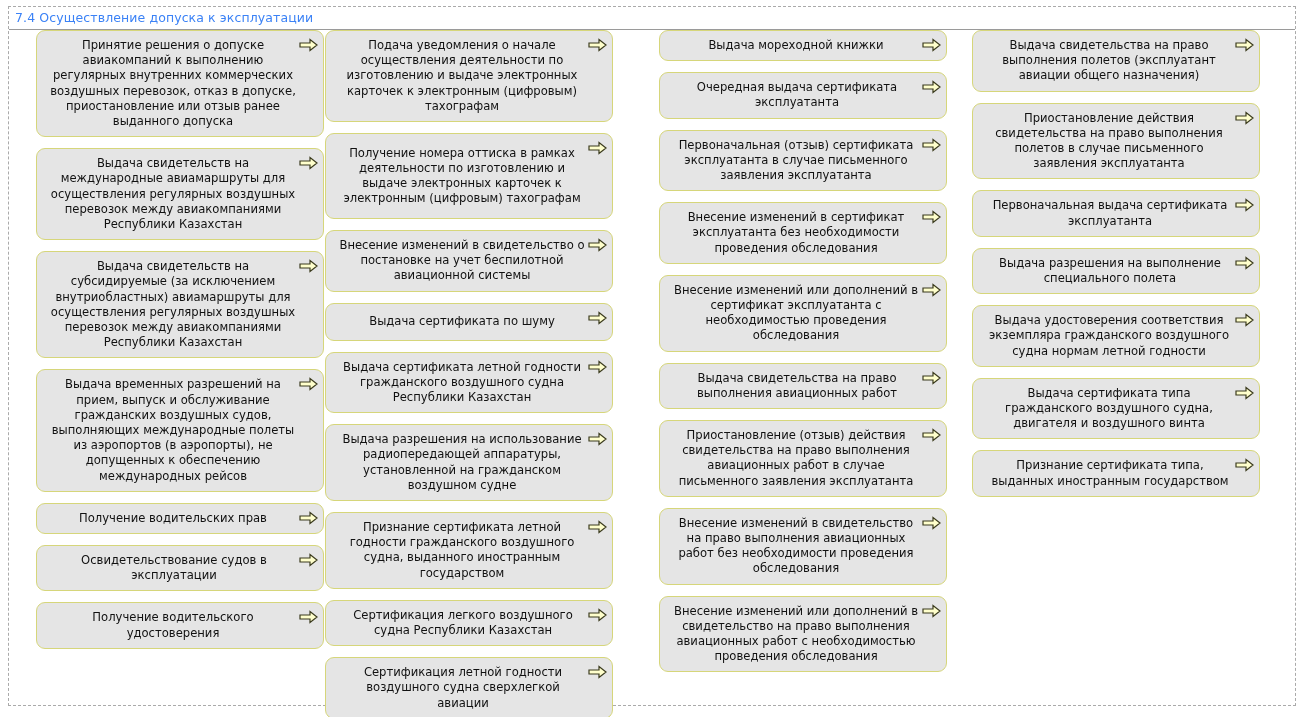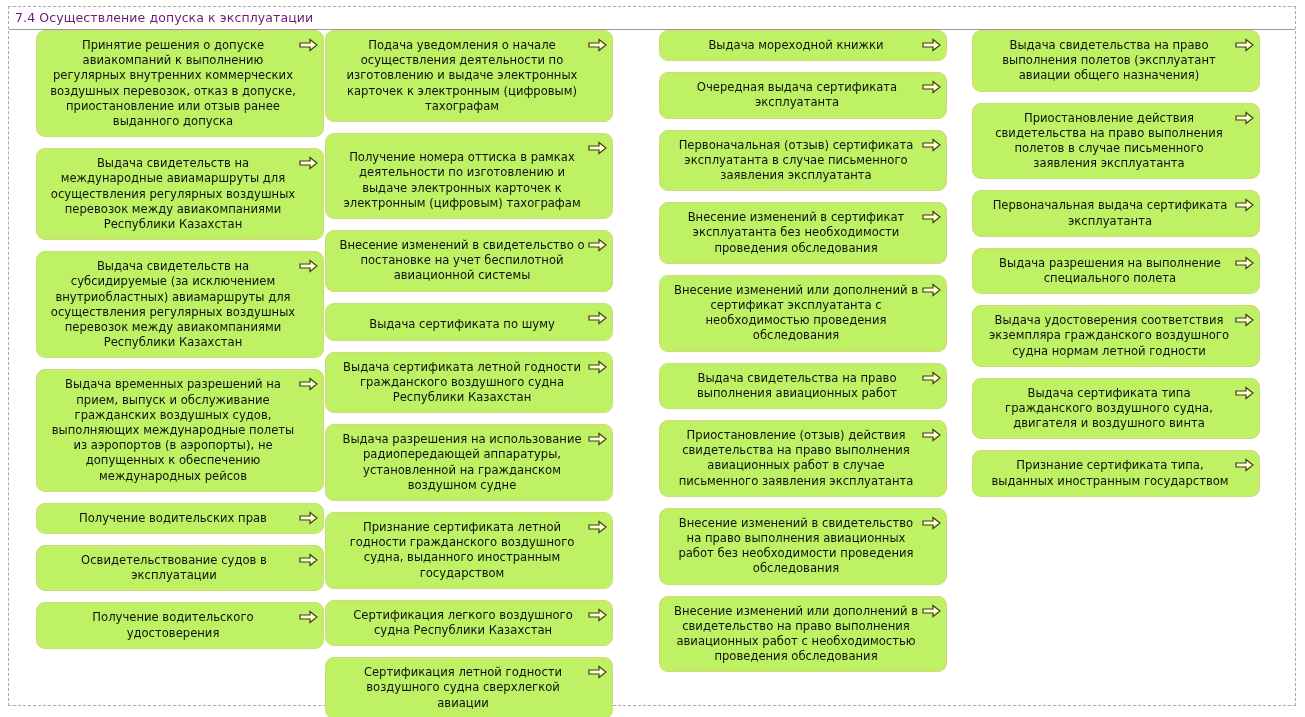--- a/index.html
+++ b/index.html
@@ -33,21 +33,21 @@
     height: 23px;
     border-bottom: 1px solid #9a9a9a;
     box-sizing: border-box;
   }
 
   #page-title {
     position: absolute;
     left: 6px;
     top: 3px;
     font-size: 12.5px;
-    color: #701a75;
+    color: #3b82f6;
     white-space: nowrap;
     letter-spacing: 0.1px;
   }
 
   #canvas {
     position: absolute;
     left: 0;
     top: 23px;
     width: 100%;
     height: 676px;
@@ -59,27 +59,27 @@
     width: 288px;
   }
   .col-1 { left: 27px; }
   .col-2 { left: 316px; }
   .col-3 { left: 650px; }
   .col-4 { left: 963px; }
 
   .node {
     position: relative;
     box-sizing: border-box;
-    background: #bef264;
+    background: #e5e5e5;
     border: 1px solid #d6d67a;
     border-radius: 9px;
     margin: 0 0 11px 0;
     padding: 7px 26px 7px 12px;
     display: flex;
-    align-items: flex-end;
+    align-items: center;
     justify-content: center;
     text-align: center;
   }
 
   .node-label {
     font-size: 11.6px;
     line-height: 15.2px;
     color: #111111;
     display: block;
     width: 100%;

